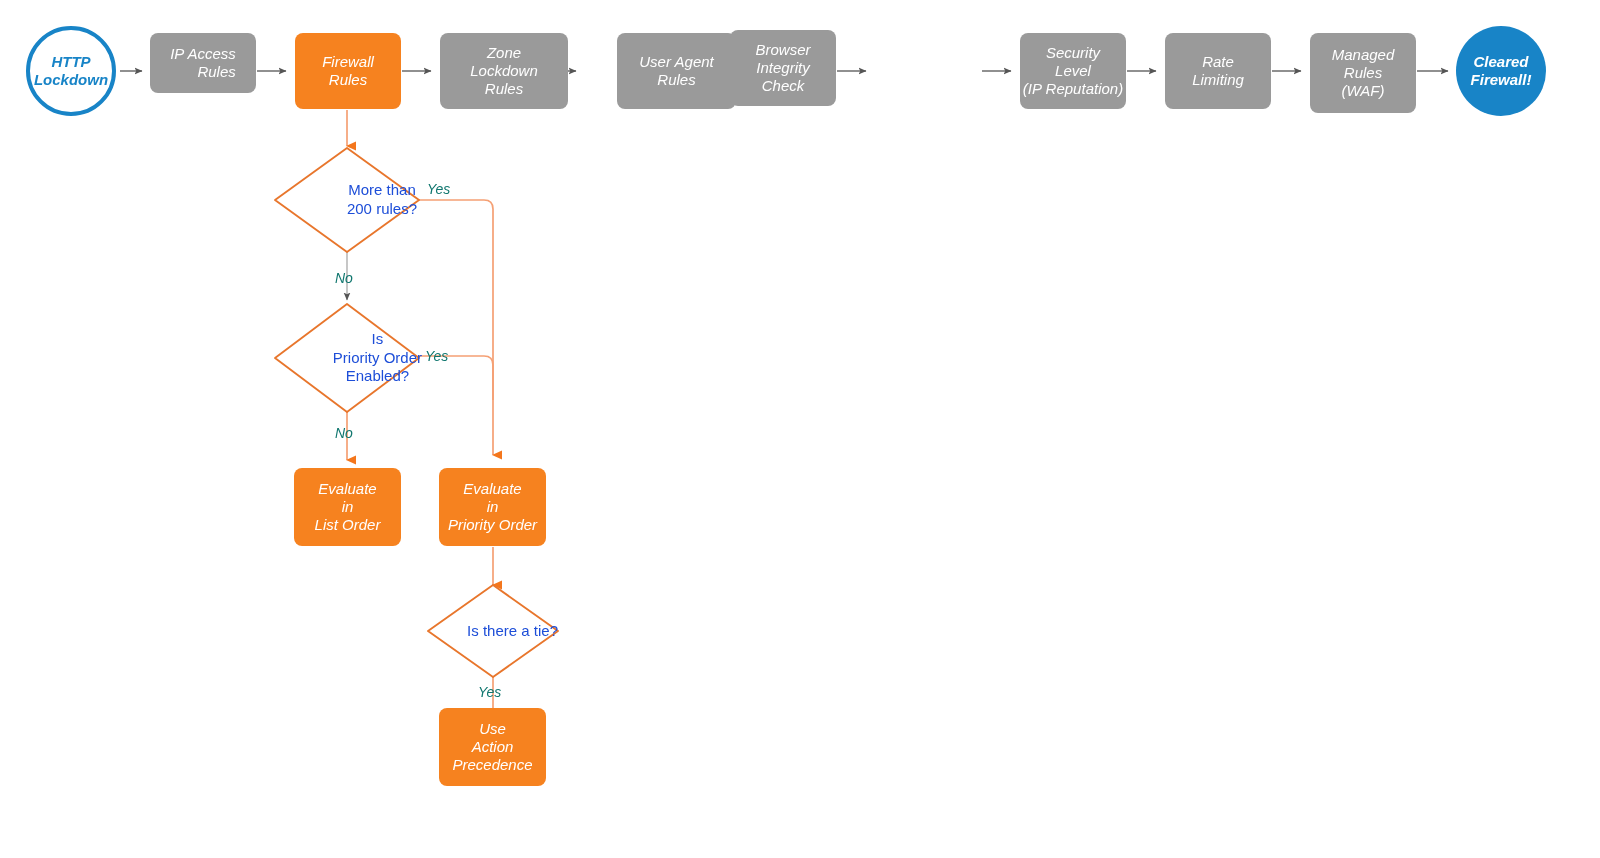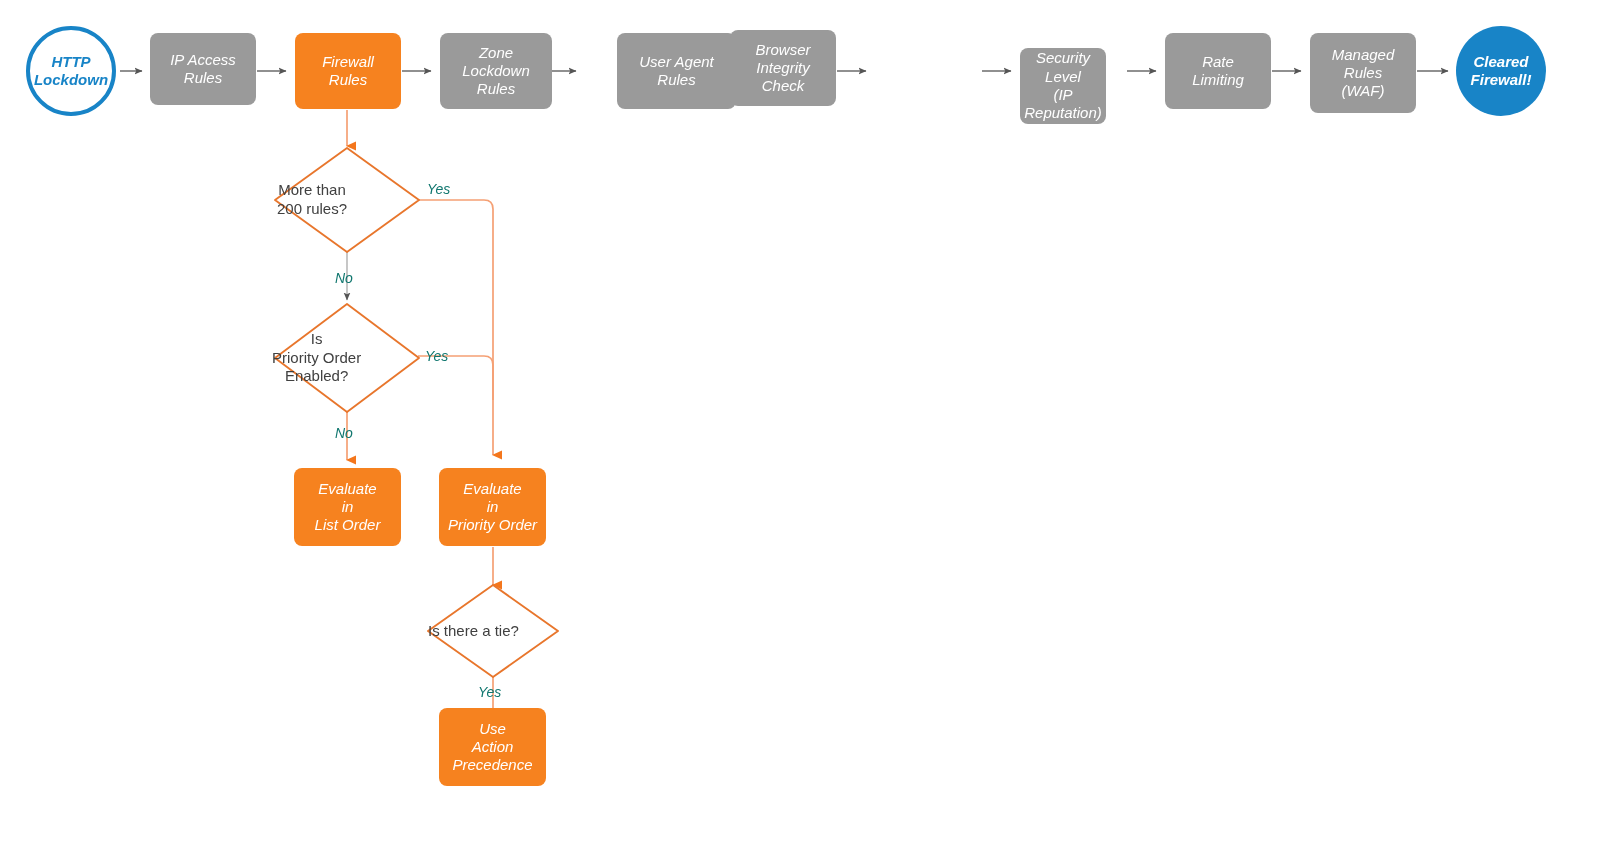--- a/index.html
+++ b/index.html
@@ -65,23 +65,23 @@
     background: #1884c7;
     color: #ffffff;
     font-style: italic;
     font-weight: bold;
     font-size: 15px;
   }
   .diamond-label {
     position: absolute;
     display: flex;
     align-items: center;
-    justify-content: flex-start;
+    justify-content: flex-end;
     text-align: center;
-    color: #404040;
+    color: #1d4ed8;
     font-size: 15px;
     line-height: 1.24;
     pointer-events: none;
   }
   .edge-label {
     position: absolute;
     color: #0f766e;
     font-size: 14px;
     font-style: italic;
     white-space: nowrap;
@@ -131,49 +131,49 @@
       <path d="M347,304 L419,358 L347,412 L275,358 Z"></path>
       <path d="M493,585 L558,631 L493,677 L428,631 Z"></path>
     </g>
   </svg>
 
   <div class="node circle-start nowrap-lines" style="left:26px; top:26px; width:90px; height:90px;">
     <span>HTTP
 Lockdown</span>
   </div>
 
-  <div class="node box box-gray nowrap-lines" style="left:150px; top:33px; width:106px; height:72px;">
+  <div class="node box box-gray nowrap-lines" style="left:150px; top:33px; width:106px; height:60px;text-align:right;">
     <span>IP Access
 Rules</span>
   </div>
 
   <div class="node box box-orange nowrap-lines" style="left:295px; top:33px; width:106px; height:76px;">
     <span>Firewall
 Rules</span>
   </div>
 
-  <div class="node box box-gray nowrap-lines" style="left:440px; top:33px; width:112px; height:76px;">
+  <div class="node box box-gray nowrap-lines" style="left:440px; top:33px; width:128px; height:76px;">
     <span>Zone
 Lockdown
 Rules</span>
   </div>
 
   <div class="node box box-gray nowrap-lines" style="left:585px; top:33px; width:119px; height:76px;margin-left:32px;">
     <span>User Agent
 Rules</span>
   </div>
 
   <div class="node box box-gray nowrap-lines" style="left:730px; top:30px; width:106px; height:76px;">
     <span>Browser
 Integrity
 Check</span>
   </div>
 
 
-  <div class="node box box-gray nowrap-lines" style="left:1020px; top:48px; width:86px; height:76px;">
+  <div class="node box box-gray nowrap-lines" style="left:1020px; top:33px; width:106px; height:76px;">
     <span>Security
 Level
 (IP Reputation)</span>
   </div>
 
   <div class="node box box-gray nowrap-lines" style="left:1165px; top:33px; width:106px; height:76px;">
     <span>Rate
 Limiting</span>
   </div>
 

